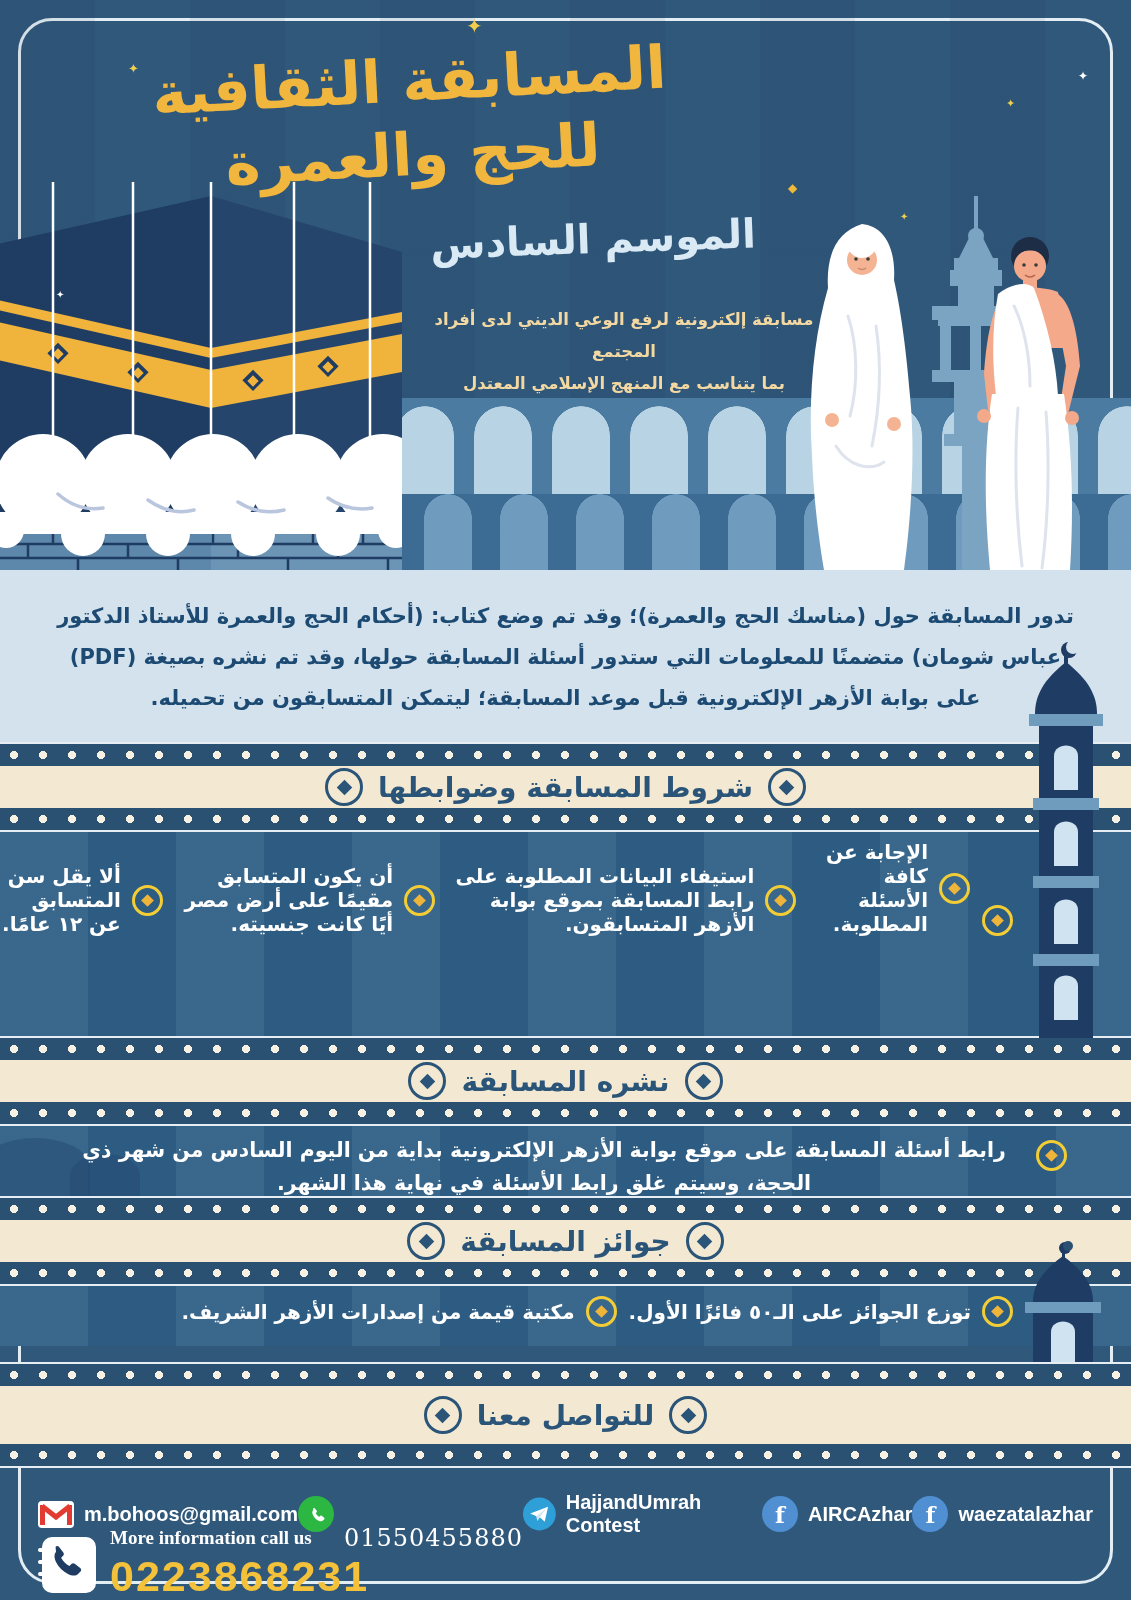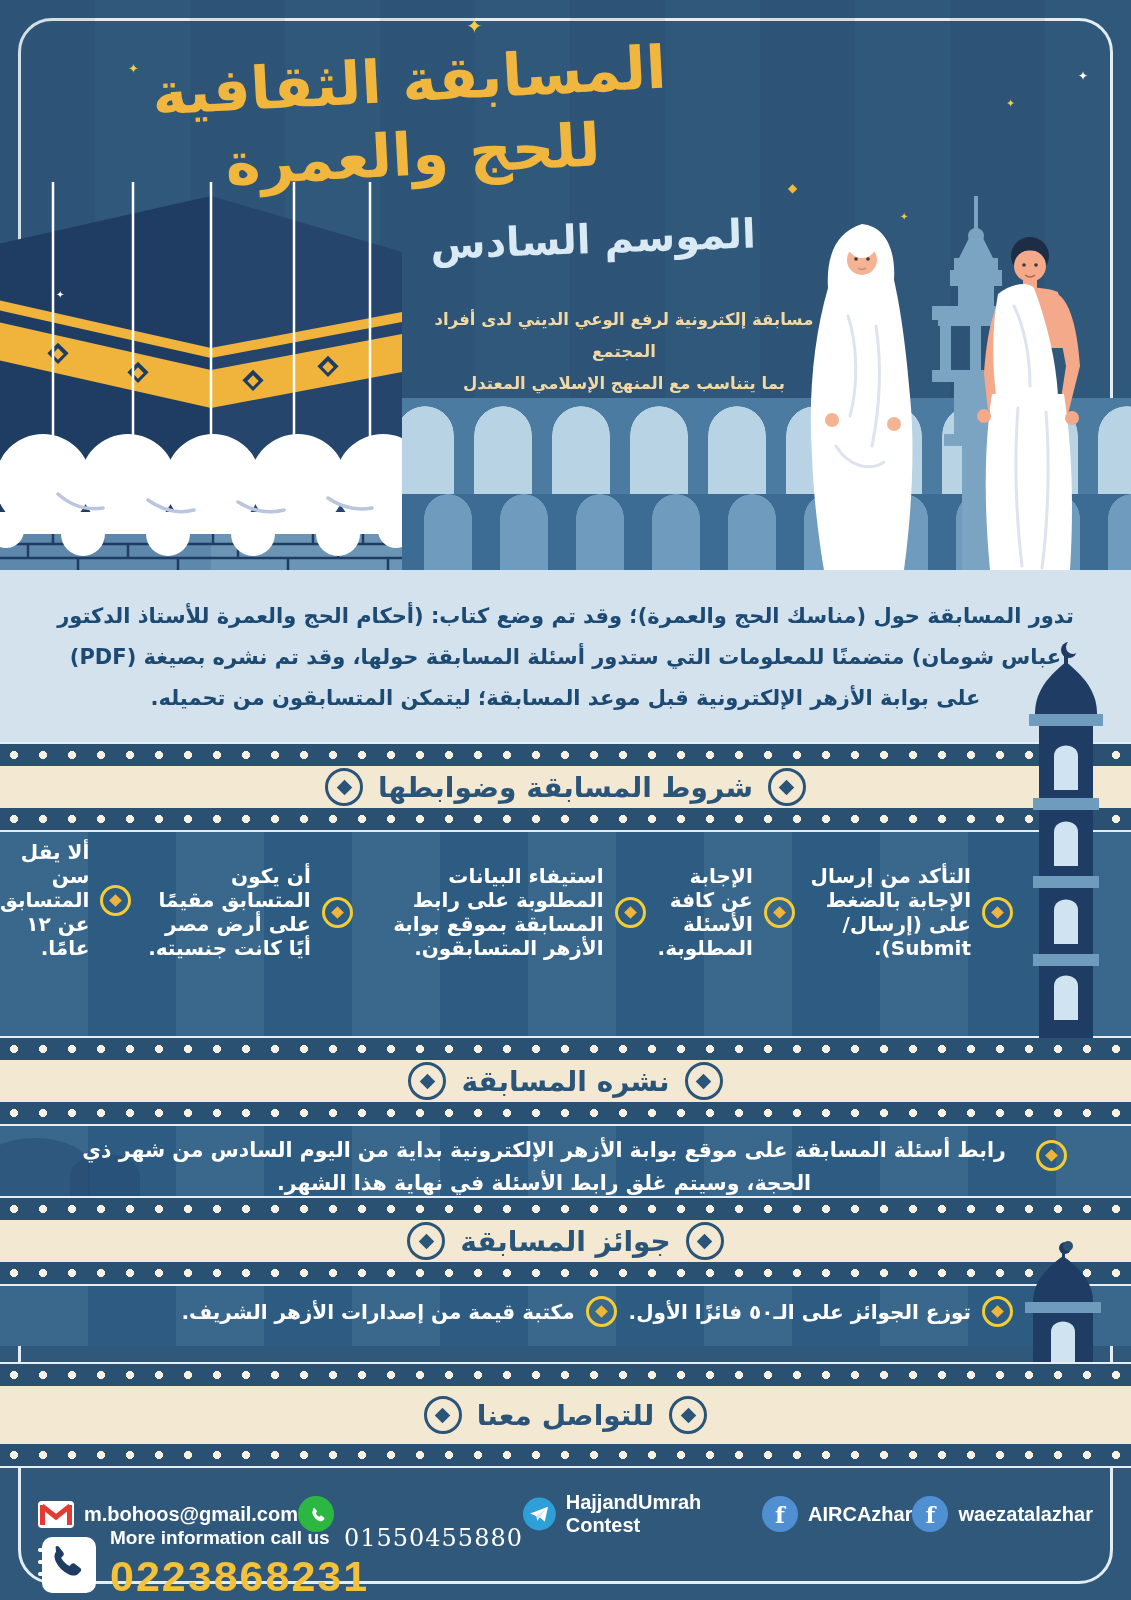--- a/index.html
+++ b/index.html
@@ -69,21 +69,21 @@
   .contact-row{position:absolute;top:8px;left:38px;right:38px;display:flex;align-items:center;
                justify-content:space-between;}
   .c-item{display:flex;align-items:center;gap:10px;color:#fff;font-weight:bold;font-size:20px;
           font-family:"Liberation Sans",sans-serif;}
   .c-item .num{font-family:"DejaVu Serif",serif;font-weight:normal;font-size:24px;letter-spacing:1px;margin-top:48px;}
   .fb{width:36px;height:36px;border-radius:50%;background:#4f8fd2;color:#fff;display:flex;flex:none;
       align-items:center;justify-content:center;font-family:"DejaVu Serif",serif;
       font-weight:bold;font-size:23px;}
   .phone-block{position:absolute;left:38px;top:58px;display:flex;align-items:center;gap:14px;}
   .phone-texts{display:flex;flex-direction:column;line-height:1.25;}
-  .phone-label{color:#fff;font-size:19px;font-weight:bold;font-family:Liberation Sans, sans-serif;}
+  .phone-label{color:#fff;font-size:19px;font-weight:bold;font-family:Liberation Serif, serif;}
   .phone-number{color:#f4c13a;font-size:43px;font-weight:bold;letter-spacing:2px;
                 font-family:"Liberation Sans",sans-serif;}
 </style>
 </head>
 <body>
 
 <div class="poster">
   <div class="frame"></div>
 
   <div class="hero">
@@ -291,21 +291,20 @@
       <div class="b-item">
         <span class="b-ico">
             <i></i>
           </span>
         <span>الإجابة عن كافة الأسئلة المطلوبة.</span>
       </div>
       <div class="b-item">
         <span class="b-ico">
             <i></i>
           </span>
-        <span>التأكد من إرسال الإجابة بالضغط على (إرسال/ Submit).</span>
       </div>
     </div>
   </div>
 
   <div class="sec-head" style="top:1036px">
     <div class="dots"></div>
     <div class="cream">
       <span class="hdr-ico">
           <i></i>
         </span>

